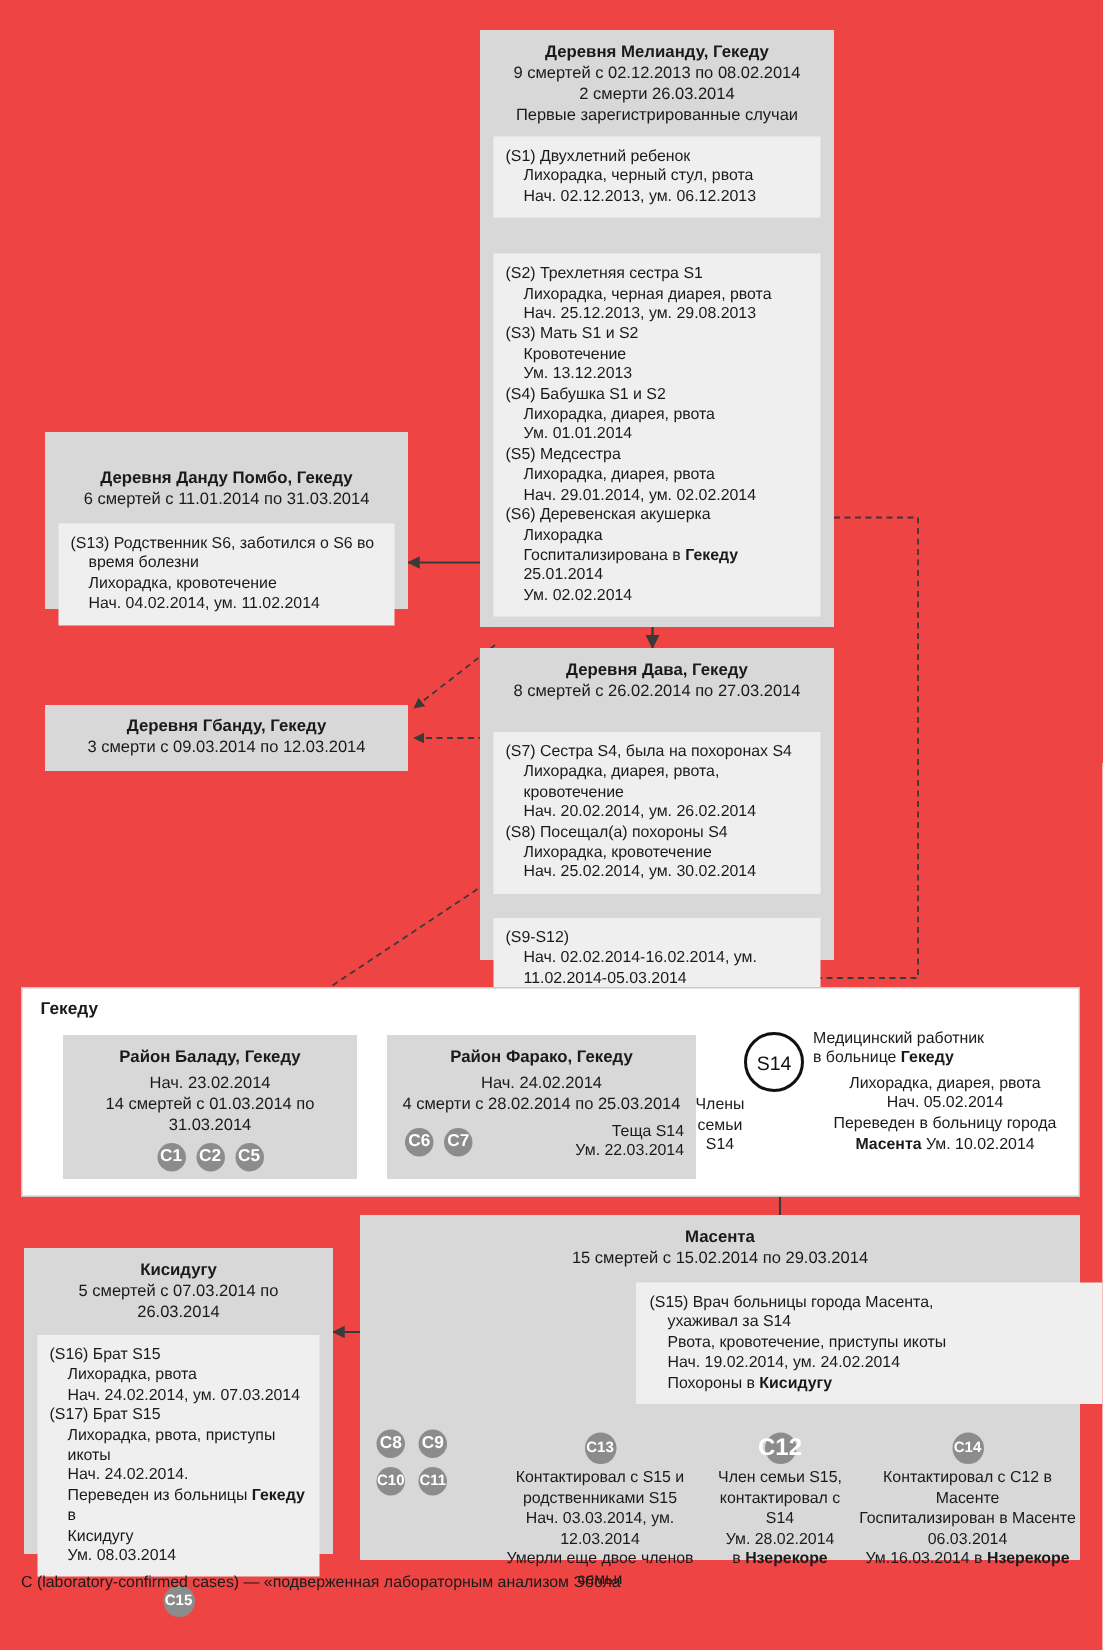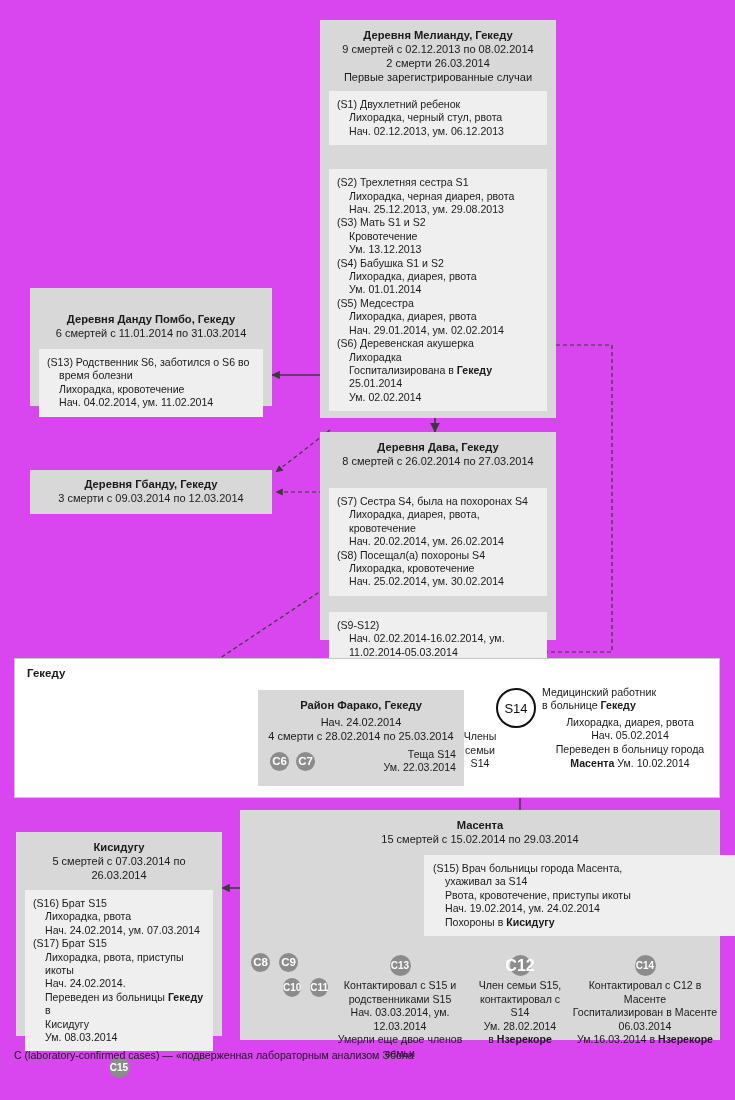--- a/index.html
+++ b/index.html
@@ -9,21 +9,21 @@
   }
   body {
     font-family: "Liberation Sans", "DejaVu Sans", sans-serif;
     color: #1a1a1a;
   }
   #canvas {
     position: relative;
     width: 735px;
     height: 1100px;
     overflow: hidden;
-    background: #d946ef;
+    background: #ef4444;
   }
   .abs { position: absolute; box-sizing: border-box; }
 
   
   .panel {
     background: #d8d8d8;
     box-sizing: border-box;
   }
   
   .caselist {
@@ -213,20 +213,31 @@
       <div class="case-line">(S9-S12)</div>
       <div class="case-line case-ind">Нач. 02.02.2014-16.02.2014, ум.</div>
       <div class="case-line case-ind">11.02.2014-05.03.2014</div>
     </div>
   </div>
 
   <div class="abs district-box" style="left:14px; top:658px; width:706px; height:140px;">
     <div class="abs district-label" style="left:12px; top:8px;">Гекеду</div>
   </div>
 
+  <div class="abs panel" style="left:42px; top:690px; width:196px; height:96px; padding:8px 8px;">
+    <div class="panel-title">Район Баладу, Гекеду</div>
+    <div class="panel-sub" style="margin-top:3px;">Нач. 23.02.2014</div>
+    <div class="panel-sub">14 смертей с 01.03.2014 по</div>
+    <div class="panel-sub">31.03.2014</div>
+    <div style="display:flex; gap:7px; justify-content:center; margin-top:5px;">
+      <div class="cbadge" style="width:19px;height:19px;">C1</div>
+      <div class="cbadge" style="width:19px;height:19px;">C2</div>
+      <div class="cbadge" style="width:19px;height:19px;">C5</div>
+    </div>
+  </div>
 
   <div class="abs panel" style="left:258px; top:690px; width:206px; height:96px; padding:8px 8px;">
     <div class="panel-title">Район Фарако, Гекеду</div>
     <div class="panel-sub" style="margin-top:3px;">Нач. 24.02.2014</div>
     <div class="panel-sub">4 смерти с 28.02.2014 по 25.03.2014</div>
     <div class="abs" style="left:96px; top:58px; width:102px; text-align:right;">
       <div class="case-line">Теща S14</div>
       <div class="case-line">Ум. 22.03.2014</div>
     </div>
     <div class="abs" style="left:12px; top:62px; display:flex; gap:7px;">
@@ -265,21 +276,21 @@
     <div class="case-line case-ind">Рвота, кровотечение, приступы икоты</div>
     <div class="case-line case-ind">Нач. 19.02.2014, ум. 24.02.2014</div>
     <div class="case-line case-ind"><span>Похороны в </span><span class="bb">Кисидугу</span></div>
   </div>
 
   <div class="abs" style="left:251px; top:953px; width:70px;">
     <div style="display:flex; gap:9px; margin-bottom:6px;">
       <div class="cbadge" style="width:19px;height:19px;">C8</div>
       <div class="cbadge" style="width:19px;height:19px;">C9</div>
     </div>
-    <div style="display:flex; gap:9px;margin-left:32px;">
+    <div style="display:flex; gap:9px;">
       <div class="cbadge" style="width:19px;height:19px;font-size:10px;">C10</div>
       <div class="cbadge" style="width:19px;height:19px;font-size:10px;">C11</div>
     </div>
   </div>
 
   <div class="abs" style="left:330px; top:955px; width:140px;">
     <div style="display:flex; justify-content:center;">
       <div class="cbadge" style="width:21px;height:21px;font-size:10px;">C13</div>
     </div>
     <div class="side-note" style="margin-top:3px;">Контактировал с S15 и</div>

